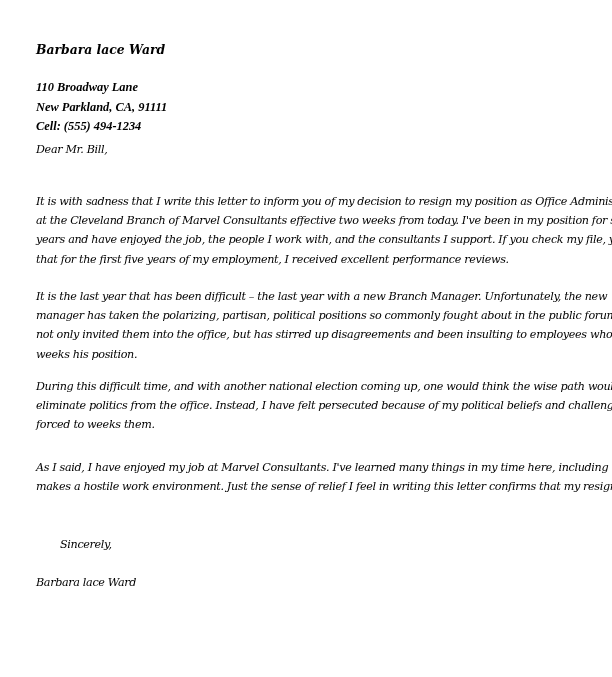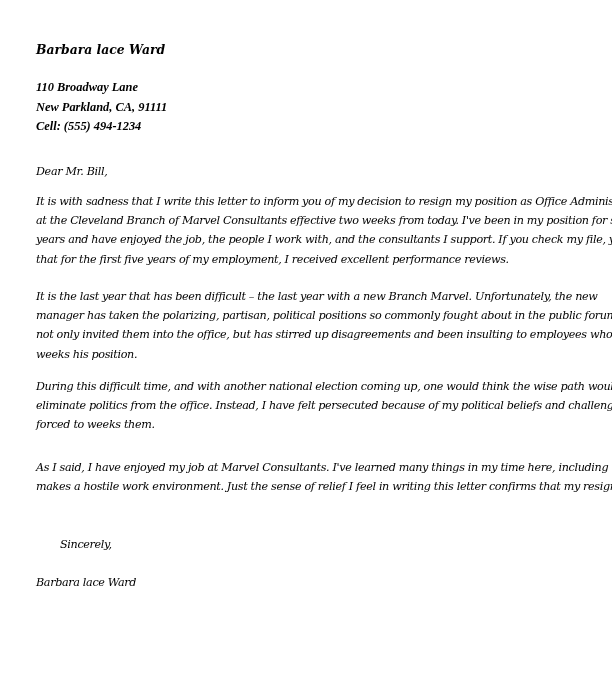--- a/index.html
+++ b/index.html
@@ -4,21 +4,21 @@
 <style>
   html, body { margin: 0; padding: 0; background: #ffffff; }
   body { width: 612px; height: 677px; position: relative; overflow: hidden;
          font-family: "DejaVu Serif", "Liberation Serif", serif; color: #000; }
   .page { position: absolute; left: 36px; top: 40px; width: 560px; }
   .b { font-weight: bold; font-style: italic; font-size: 12.4px; line-height: 19.5px; }
   .i { font-style: italic; font-size: 11.2px; line-height: 19.2px; letter-spacing: -0.35px; }
   .name-top { position: absolute; top: 0px; left: 0; }
   .addr { position: absolute; top: 38px; left: 0; font-family: Liberation Serif, serif; }
   .addr div { white-space: nowrap; }
-  .salutation { position: absolute; top: 122px; left: 0; }
+  .salutation { position: absolute; top: 100px; left: 0; }
   .para { position: absolute; left: 0; width: 560px; margin: 0; }
   .p1 { top: 152px; }
   .p2 { top: 247px; }
   .p3 { top: 337px; }
   .p4 { top: 418px; }
   .closing { position: absolute; top: 495px; left: 0; margin-left: 24px; }
   .signature { position: absolute; top: 533px; left: 0; }
   .line { display: block; white-space: nowrap; }
 </style>
 </head>
@@ -36,21 +36,21 @@
   <div class="salutation i">Dear Mr. Bill,</div>
 
   <p class="para p1 i">
     <span class="line">It is with sadness that I write this letter to inform you of my decision to resign my position as Office Administrator</span>
     <span class="line">at the Cleveland Branch of Marvel Consultants effective two weeks from today. I've been in my position for six</span>
     <span class="line">years and have enjoyed the job, the people I work with, and the consultants I support. If you check my file, you'll see</span>
     <span class="line">that for the first five years of my employment, I received excellent performance reviews.</span>
   </p>
 
   <p class="para p2 i">
-    <span class="line">It is the last year that has been difficult – the last year with a new Branch Marvel. Unfortunately, the new</span>
+    <span class="line">It is the last year that has been difficult – the last year with a new Branch Manager. Unfortunately, the new</span>
     <span class="line">manager has taken the polarizing, partisan, political positions so commonly fought about in the public forum and</span>
     <span class="line">not only invited them into the office, but has stirred up disagreements and been insulting to employees who disagree</span>
     <span class="line">weeks his position.</span>
   </p>
 
   <p class="para p3 i">
     <span class="line">During this difficult time, and with another national election coming up, one would think the wise path would be to</span>
     <span class="line">eliminate politics from the office. Instead, I have felt persecuted because of my political beliefs and challenged and</span>
     <span class="line">forced to weeks them.</span>
   </p>

